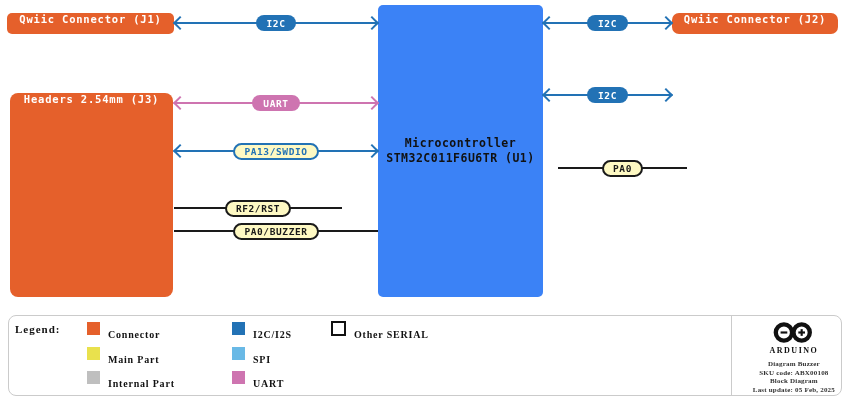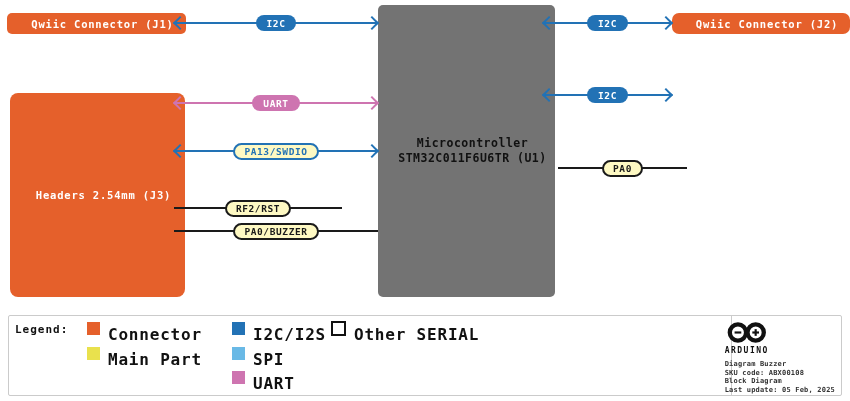--- a/index.html
+++ b/index.html
@@ -3,26 +3,26 @@
 <meta charset="utf-8">
 <style>
   html,body { margin:0; padding:0; background:#fff; }
   #canvas {
     position:relative; width:850px; height:401px; background:#ffffff;
     font-family:"DejaVu Sans Mono","Liberation Mono",monospace;
     font-weight:bold; overflow:hidden;
   }
   
   .block {
-    position:absolute; display:flex; align-items:center; justify-content:center;
+    position:absolute; display:flex; justify-content:center;
     border-radius:5px; font-weight:bold; letter-spacing:0.8px;
-    font-size:10.5px; text-align:center;padding-left:12px;
+    font-size:10.5px; text-align:center;
   }
   .block.connector { background:#E5602B; color:#ffffff; }
-  .block.main      { background:#737373; color:#111111; }
+  .block.main      { background:#3b82f6; color:#111111; }
   .block.internal  { background:#BFBFBF; color:#111111; }
   #b-j1 { left:7px;   top:13px;  width:167px; height:21px; }
   #b-j2 { left:672px; top:13px;  width:166px; height:21px;border-radius:7px; }
   #b-j4 { left:672px; top:74px;  width:166px; height:44px; }
   #b-j3 { left:10px;  top:93px;  width:163px; height:204px; border-radius:8px; }
   #b-u1 { left:378px; top:5px;   width:165px; height:292px; flex-direction:column; }
   #b-buzzer { left:672px; top:158px; width:98px; height:21px; }
   #b-u1 .mcu-line { font-size:11.5px; letter-spacing:0.5px; line-height:15px; color:#111; }
   
   .conn {
@@ -53,40 +53,40 @@
   #cn-i2c-j4 { left:543px; top:85px;  width:129px; }
   #cn-uart   { left:174px; top:93px;  width:204px; }
   #cn-pa13   { left:174px; top:141px; width:204px; }
   #cn-pa14   { left:174px; top:165px; width:204px; }
   #cn-rf2    { left:174px; top:198px; width:168px; }
   #cn-pa0b   { left:174px; top:221px; width:204px; }
   #cn-pa0    { left:558px; top:158px; width:129px; }
   
   #legend {
     position:absolute; left:8px; top:315px; width:832px; height:79px;
-    border:1.5px solid #CBCBCB; background:#fff; border-radius:2px;
+    border:1.5px solid #CBCBCB; background:#fff; border-radius:8px;font-family:Liberation Serif, serif;
   }
   #legend-title { position:absolute; left:6px; top:7px; font-size:11px; letter-spacing:1px; color:#111; }
   .legend-item { position:absolute; display:flex; align-items:center; gap:8px; height:14px; }
   .swatch { width:13px; height:13px; flex:0 0 auto; }
   .swatch.bordered { width:11px; height:11px; border:2px solid #111; background:#fff; }
-  .legend-label { font-size:16px; letter-spacing:0.8px; color:#111; white-space:nowrap;margin-top:12px; }
+  .legend-label { font-size:10px; letter-spacing:0.8px; color:#111; white-space:nowrap;margin-top:12px; }
   .li-0 { left:78px;  top:5px; }
   .li-1 { left:78px;  top:30px; }
   .li-2 { left:78px;  top:54px; }
   .li-3 { left:223px; top:5px; }
   .li-4 { left:223px; top:30px; }
   .li-5 { left:223px; top:54px; }
   .li-6 { left:322px; top:5px; }
   
   #info-panel {
     position:absolute; left:722px; top:0; width:110px; height:100%;
     border-left:1.5px solid #CBCBCB;
   }
-  #info-inner { position:absolute; right:7px; top:5px; text-align:left; }
+  #info-inner { position:absolute; right:7px; top:5px; text-align:center; }
   #brand-name { font-size:8px; letter-spacing:1.5px; color:#111; margin-top:-2px; }
   .info-line { font-size:7px; font-weight:bold; color:#333; line-height:8.5px; letter-spacing:0.2px; white-space:nowrap; }
   #info-lines { margin-top:5px; }
 </style>
 </head>
 <body>
 
 <div id="canvas">
 
   <div id="b-j1" class="block connector">
@@ -157,20 +157,24 @@
   <div id="legend">
     <div id="legend-title">Legend:</div>
 
     <div class="legend-item li-0">
       <div class="swatch" style="background-color: rgb(229, 96, 43);"></div>
       <div class="legend-label">Connector</div>
     </div>
     <div class="legend-item li-1">
       <div class="swatch" style="background-color: rgb(233, 225, 77);"></div>
       <div class="legend-label">Main Part</div>
+    </div>
+    <div class="legend-item li-2">
+      <div class="swatch" style="background-color: rgb(191, 191, 191);"></div>
+      <div class="legend-label">Internal Part</div>
     </div>
     <div class="legend-item li-3">
       <div class="swatch" style="background-color: rgb(34, 114, 181);"></div>
       <div class="legend-label">I2C/I2S</div>
     </div>
     <div class="legend-item li-4">
       <div class="swatch" style="background-color: rgb(105, 185, 230);"></div>
       <div class="legend-label">SPI</div>
     </div>
     <div class="legend-item li-5">

